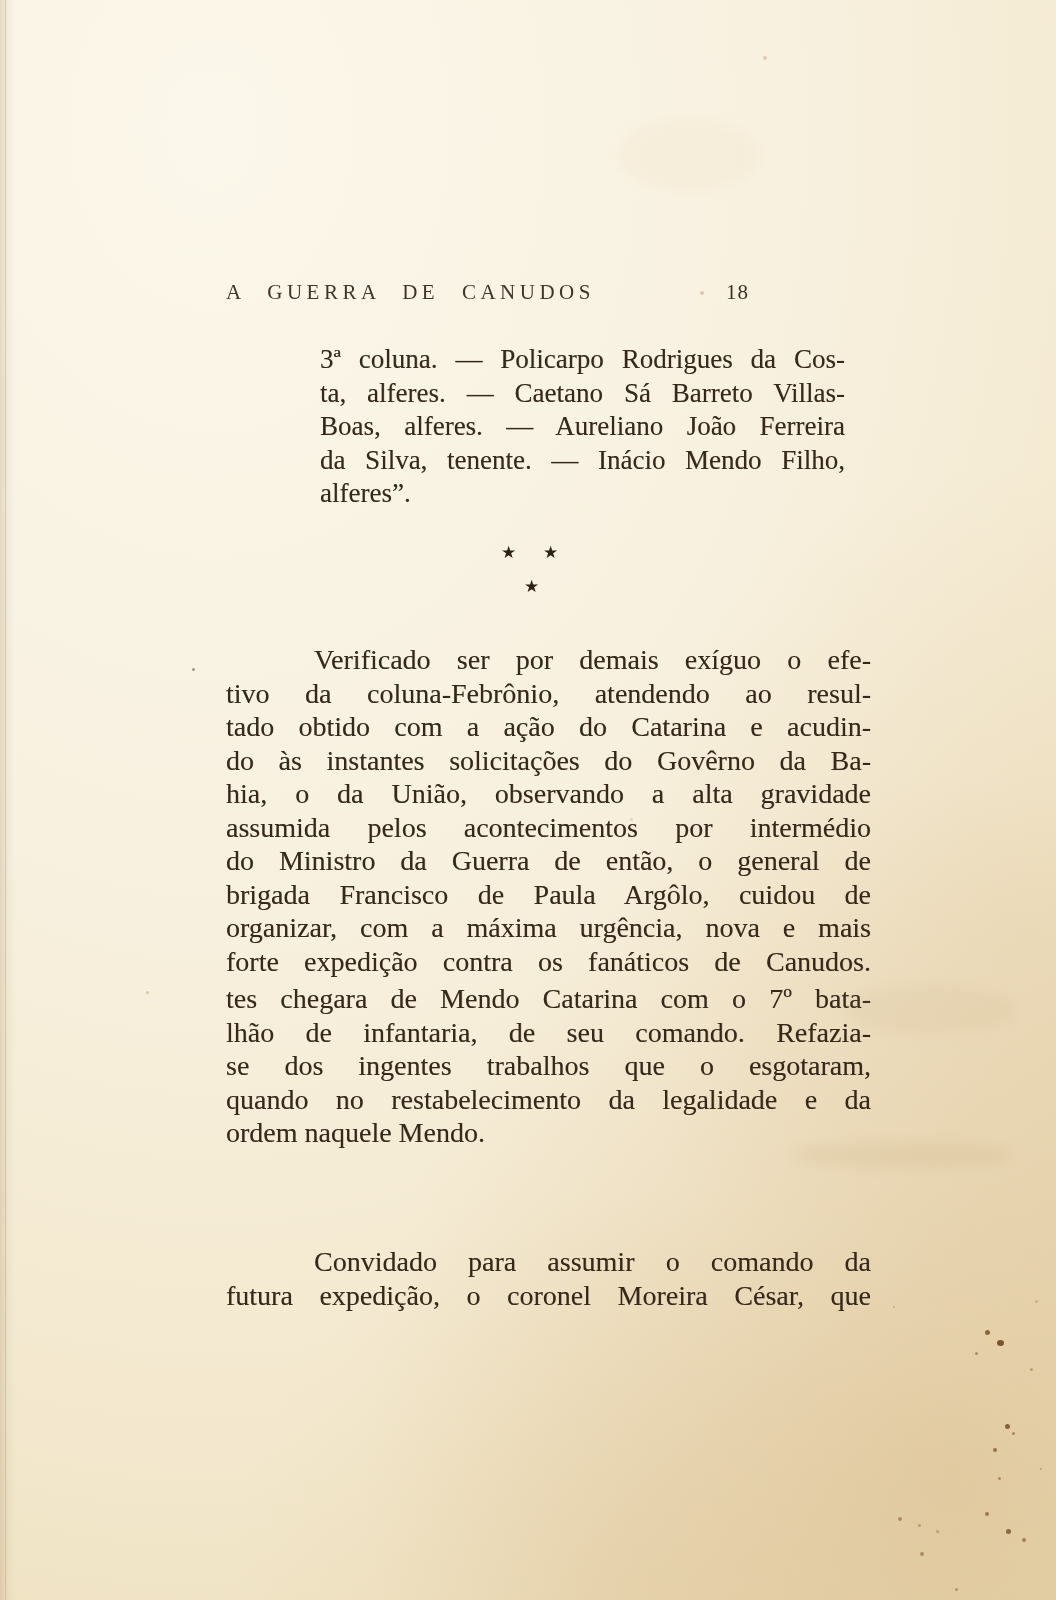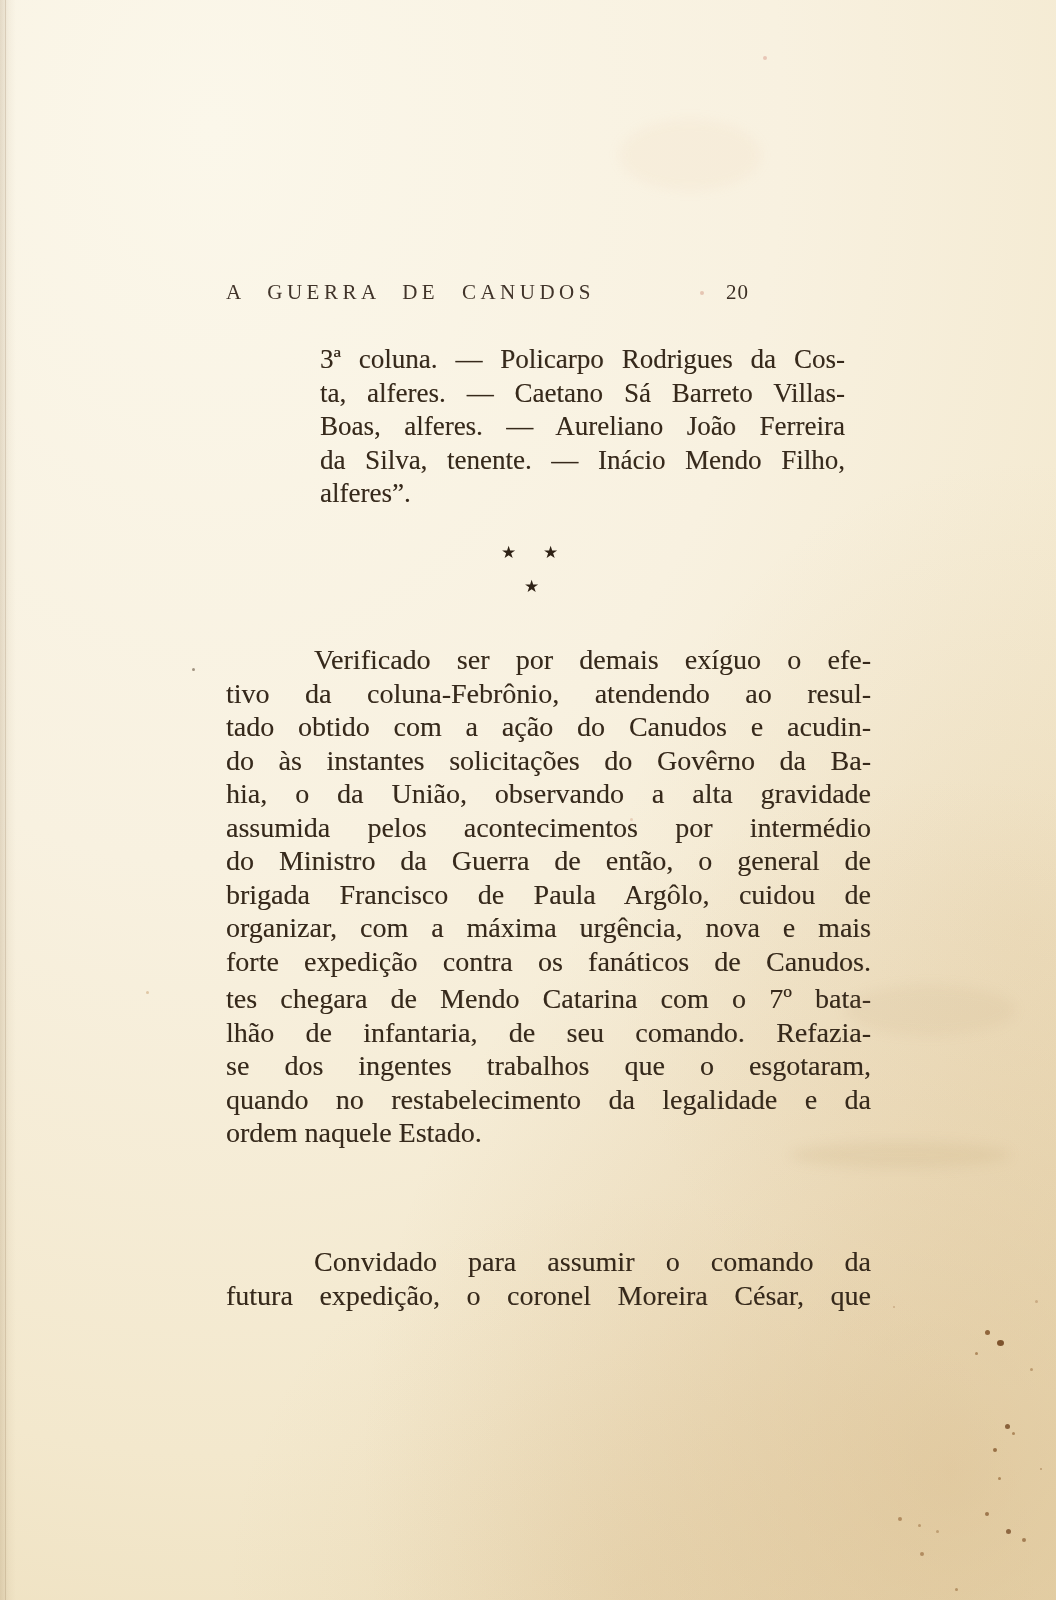--- a/index.html
+++ b/index.html
@@ -64,54 +64,54 @@
 </style>
 </head>
 <body>
 
 <div class="page">
   <div class="edge-left"></div>
   <div class="edge-left-line"></div>
 
   <div class="header">
     <span class="running-title">A GUERRA DE CANUDOS</span>
-    <span class="page-number">20</span>
+    <span class="page-number">18</span>
   </div>
 
   <div class="quote">
     <div class="line just">3ª coluna. — Policarpo Rodrigues da Cos-</div>
     <div class="line just">ta, alferes. — Caetano Sá Barreto Villas-</div>
     <div class="line just">Boas, alferes. — Aureliano João Ferreira</div>
     <div class="line just">da Silva, tenente. — Inácio Mendo Filho,</div>
     <div class="line">alferes”.</div>
   </div>
 
   <span class="star star1">★</span>
   <span class="star star2">★</span>
   <span class="star star3">★</span>
 
   <div class="para p1">
     <div class="line just indent">Verificado ser por demais exíguo o efe-</div>
     <div class="line just">tivo da coluna-Febrônio, atendendo ao resul-</div>
-    <div class="line just">tado obtido com a ação do Canudos e acudin-</div>
+    <div class="line just">tado obtido com a ação do Catarina e acudin-</div>
     <div class="line just">do às instantes solicitações do Govêrno da Ba-</div>
     <div class="line just">hia, o da União, observando a alta gravidade</div>
     <div class="line just">assumida pelos acontecimentos por intermédio</div>
     <div class="line just">do Ministro da Guerra de então, o general de</div>
     <div class="line just">brigada Francisco de Paula Argôlo, cuidou de</div>
     <div class="line just">organizar, com a máxima urgência, nova e mais</div>
     <div class="line just">forte expedição contra os fanáticos de Canudos.</div>
   </div>
 
   <div class="para p2">
     <div class="line just">tes chegara de Mendo Catarina com o 7º bata-</div>
     <div class="line just">lhão de infantaria, de seu comando. Refazia-</div>
     <div class="line just">se dos ingentes trabalhos que o esgotaram,</div>
     <div class="line just">quando no restabelecimento da legalidade e da</div>
-    <div class="line">ordem naquele Estado.</div>
+    <div class="line">ordem naquele Mendo.</div>
   </div>
 
   <div class="para p3">
     <div class="line just indent">Convidado para assumir o comando da</div>
     <div class="line just">futura expedição, o coronel Moreira César, que</div>
   </div>
 
   <div>
     <div class="smudge" style="left:790px; top:1142px; width:220px; height:26px; background:rgba(186,152,100,0.13);"></div>
     <div class="smudge" style="left:845px; top:985px; width:170px; height:50px; background:rgba(190,158,106,0.09);"></div>

